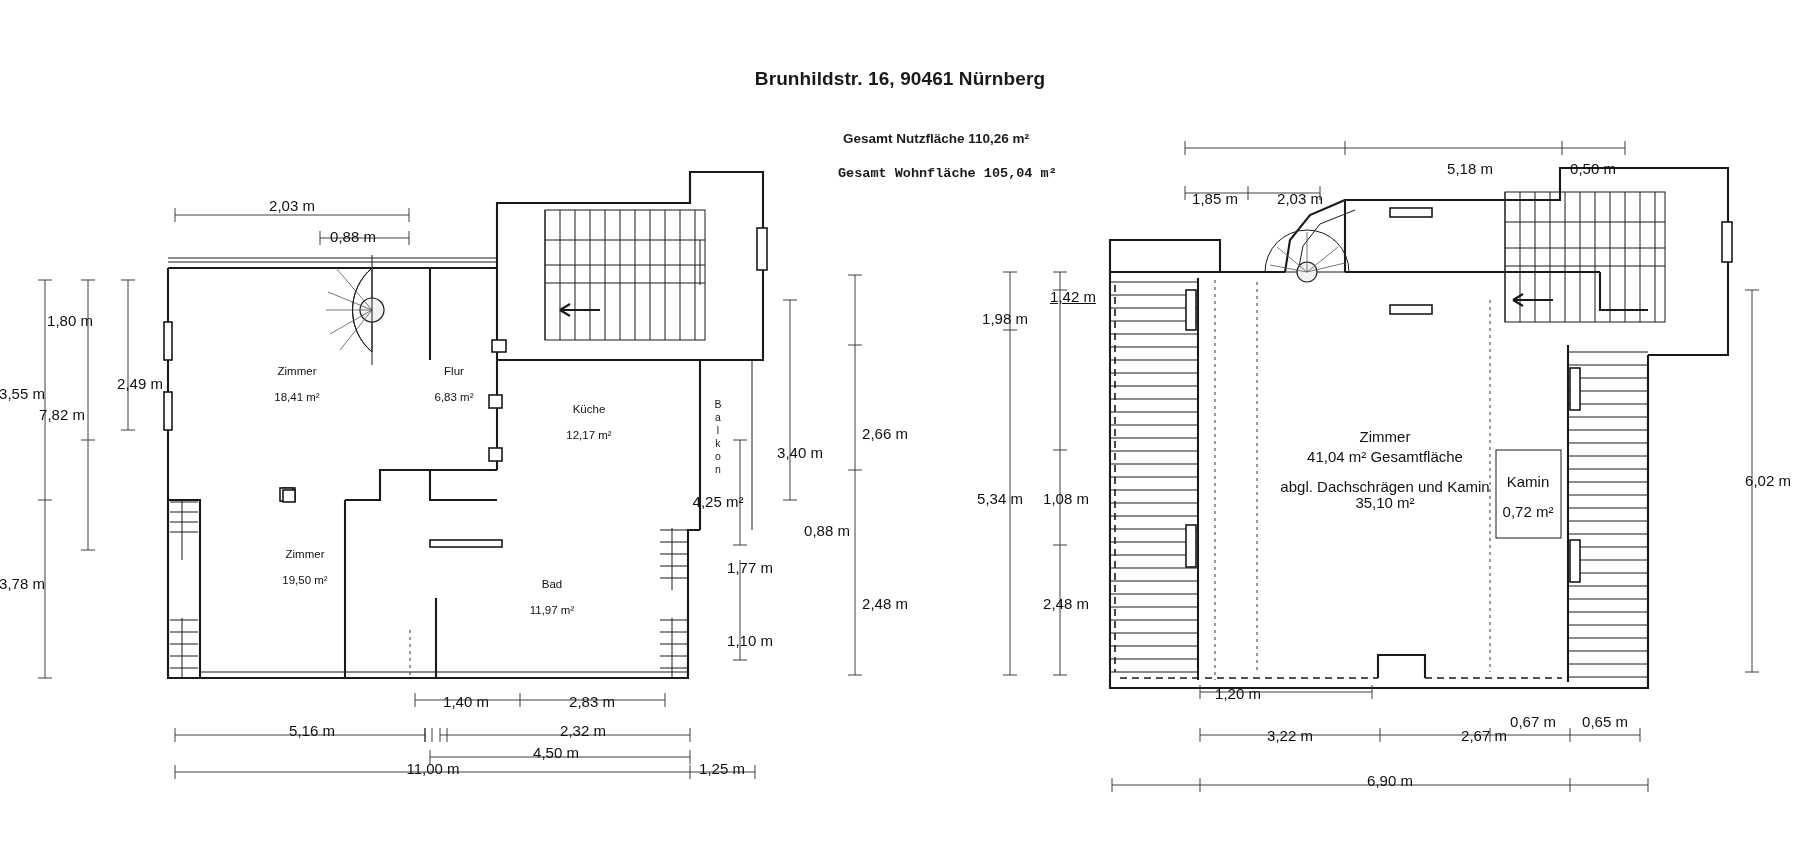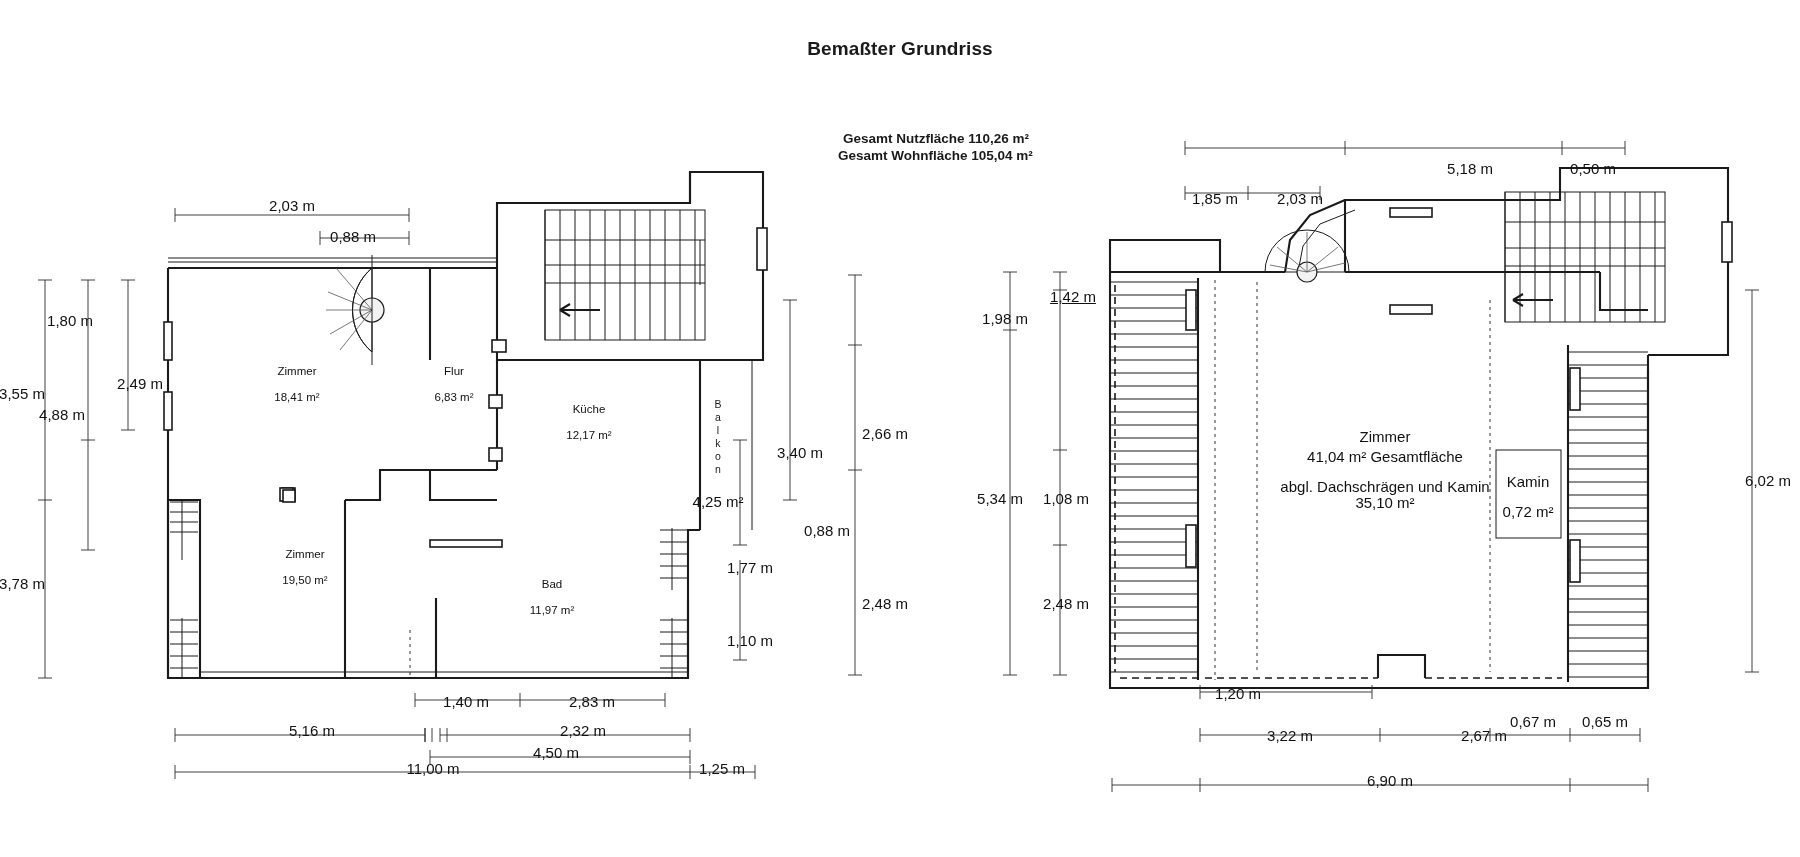--- a/index.html
+++ b/index.html
@@ -33,21 +33,21 @@
   #title-line1 { top: 38px; }
   #title-line2 { top: 68px; }
 
   .subtitle {
     position: absolute;
     font-weight: bold;
     font-size: 13.5px;
     white-space: nowrap;
   }
   #sub-nutz { left: 843px; top: 131px; }
-  #sub-wohn { left: 838px; top: 148px; }
+  #sub-wohn { left: 838px; top: 166px; font-family: Liberation Mono, monospace; }
 
   
   .lbl {
     position: absolute;
     font-size: 15px;
     white-space: nowrap;
     color: #111;
   }
   .lbl.c { transform: translateX(-50%); }
   .room {
@@ -76,21 +76,21 @@
   .dashfine { fill:none; stroke:#333; stroke-width:1; stroke-dasharray:3 4;}
   .dim    { fill: none; stroke: #2a2a2a; stroke-width: .9; }
   .fillw  { fill: #ffffff; stroke: #1a1a1a; stroke-width: 1.6; }
   .fillg  { fill: #f2f2f2; stroke: #1a1a1a; stroke-width: 1.2; }
 </style>
 </head>
 <body>
 
 <div class="stage">
 
-  <div class="title" id="title-line1">Bemaßter Grundriss</div>
+  <div class="title" id="title-line2">Brunhildstr. 16, 90461 Nürnberg</div>
   <div class="subtitle" id="sub-nutz">Gesamt Nutzfläche 110,26 m²</div>
   <div class="subtitle" id="sub-wohn">Gesamt Wohnfläche 105,04 m²</div>
 
   <svg width="1800" height="857">
 
     <g>
 
       <path class="wall" d="M168,268 L168,678 L688,678 L688,600 L688,600"></path>
       <path class="wall" d="M168,268 L497,268"></path>
 
@@ -215,21 +215,21 @@
       <div>n</div>
   </div>
   <div class="lbl c" style="left:718px; top:493px;">4,25 m²</div>
 
   <div class="lbl c" style="left:292px; top:197px;">2,03 m</div>
   <div class="lbl c" style="left:353px; top:228px;">0,88 m</div>
 
   <div class="lbl c" style="left:64px; top:312px;padding-left:12px;">1,80 m</div>
   <div class="lbl c" style="left:140px; top:375px;">2,49 m</div>
   <div class="lbl c" style="left:22px; top:385px;">3,55 m</div>
-  <div class="lbl c" style="left:62px; top:406px;">4,88 m</div>
+  <div class="lbl c" style="left:62px; top:406px;">7,82 m</div>
   <div class="lbl c" style="left:22px; top:575px;">3,78 m</div>
 
   <div class="lbl c" style="left:800px; top:444px;">3,40 m</div>
   <div class="lbl c" style="left:885px; top:425px;">2,66 m</div>
   <div class="lbl c" style="left:827px; top:522px;">0,88 m</div>
   <div class="lbl c" style="left:750px; top:559px;">1,77 m</div>
   <div class="lbl c" style="left:885px; top:595px;">2,48 m</div>
   <div class="lbl c" style="left:750px; top:632px;">1,10 m</div>
 
   <div class="lbl c" style="left:466px; top:693px;">1,40 m</div>

